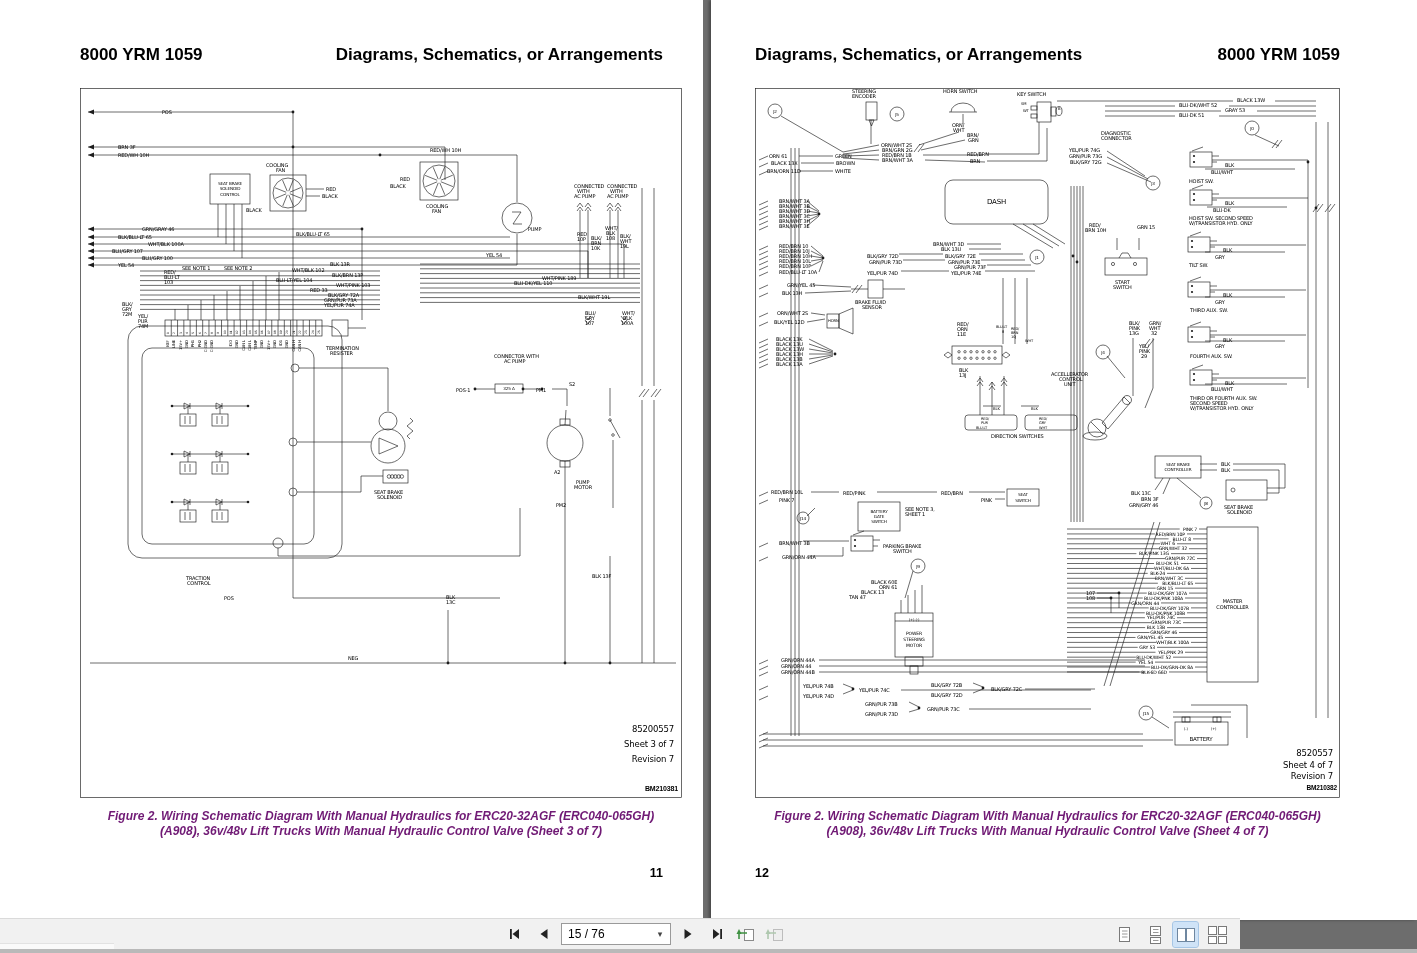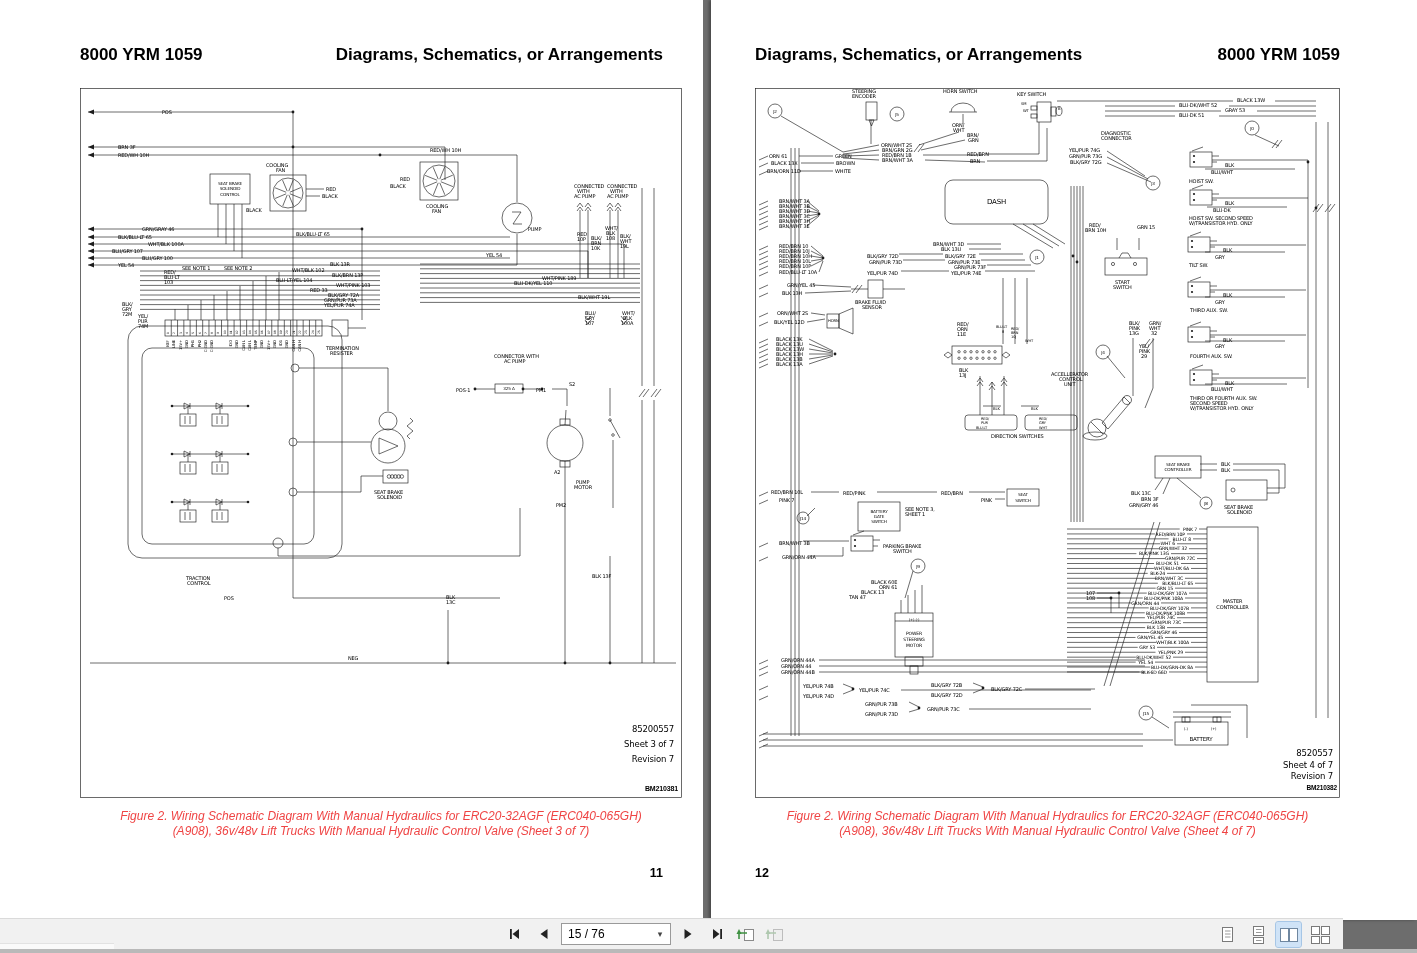--- a/index.html
+++ b/index.html
@@ -7,35 +7,35 @@
           font-family:"Liberation Sans",sans-serif;}
   .page{position:absolute;top:0;height:920px;background:#ffffff;}
   .page-left{left:0;width:703px;}
   .page-right{left:711px;width:706px;box-shadow:-2px 0 3px rgba(0,0,0,.35);}
   .hdr{position:absolute;top:45px;font-size:17px;font-weight:bold;color:#000;white-space:nowrap;}
   .page-left  .hdr-a{left:80px;}  .page-left  .hdr-b{right:40px;}
   .page-right .hdr-a{left:44px;}  .page-right .hdr-b{right:77px;}
   .sch{position:absolute;top:88px;}
   .page-left  .sch{left:80px;}
   .page-right .sch{left:44px;}
-  .cap{position:absolute;top:809px;text-align:center;font-weight:normal;font-style:italic;
-       font-size:12px;line-height:15px;color:#ef4444;}
+  .cap{position:absolute;top:809px;text-align:center;font-weight:bold;font-style:italic;
+       font-size:12px;line-height:15px;color:#701a75;}
   .page-left  .cap{left:80px;width:602px;}
   .page-right .cap{left:44px;width:585px;}
   .pgnum{position:absolute;top:866px;font-weight:bold;font-size:12.5px;color:#000;}
   .page-left  .pgnum{right:40px;}
   .page-right .pgnum{left:44px;}
   
   svg.sch line,svg.sch polyline,svg.sch rect,svg.sch circle,svg.sch path,svg.sch polygon,svg.sch ellipse
     {stroke:#1c1c1c;stroke-width:.65;fill:none;}
   svg.sch .fill{fill:#1c1c1c;stroke:none;}
   svg.sch text{fill:#000;stroke:none;font-family:"DejaVu Sans",sans-serif;letter-spacing:-.15px;}
   svg.sch text.bold{font-weight:bold;font-family:"Liberation Sans",sans-serif;}
   
-  .toolbar{position:absolute;left:0;top:918px;width:1343px;height:31px;background:#f1f1f1;
+  .toolbar{position:absolute;left:0;top:918px;width:1240px;height:31px;background:#f1f1f1;
            border-top:1px solid #dadada;}
   .botstrip{position:absolute;left:0;top:949px;width:1417px;height:4px;background:#b9b9b9;}
   .chip{position:absolute;left:0;top:943px;width:114px;height:10px;background:#fafafa;border-top:1px solid #e2e2e2;}
   .navgrp{position:absolute;left:503px;top:3px;display:flex;align-items:center;gap:5px;}
   .tbtn{width:24px;height:24px;display:flex;align-items:center;justify-content:center;border-radius:2px;}
   .pagebox{width:108px;height:20px;background:#fff;border:1px solid #9a9a9a;display:flex;align-items:center;}
   .pagebox input{border:none;outline:none;width:84px;font-size:12px;padding:0 0 0 6px;
                  font-family:"Liberation Sans",sans-serif;background:transparent;}
   .caret{width:16px;text-align:center;color:#444;font-size:9px;cursor:default;}
   .viewgrp{position:absolute;right:11px;top:3px;display:flex;gap:6px;}

